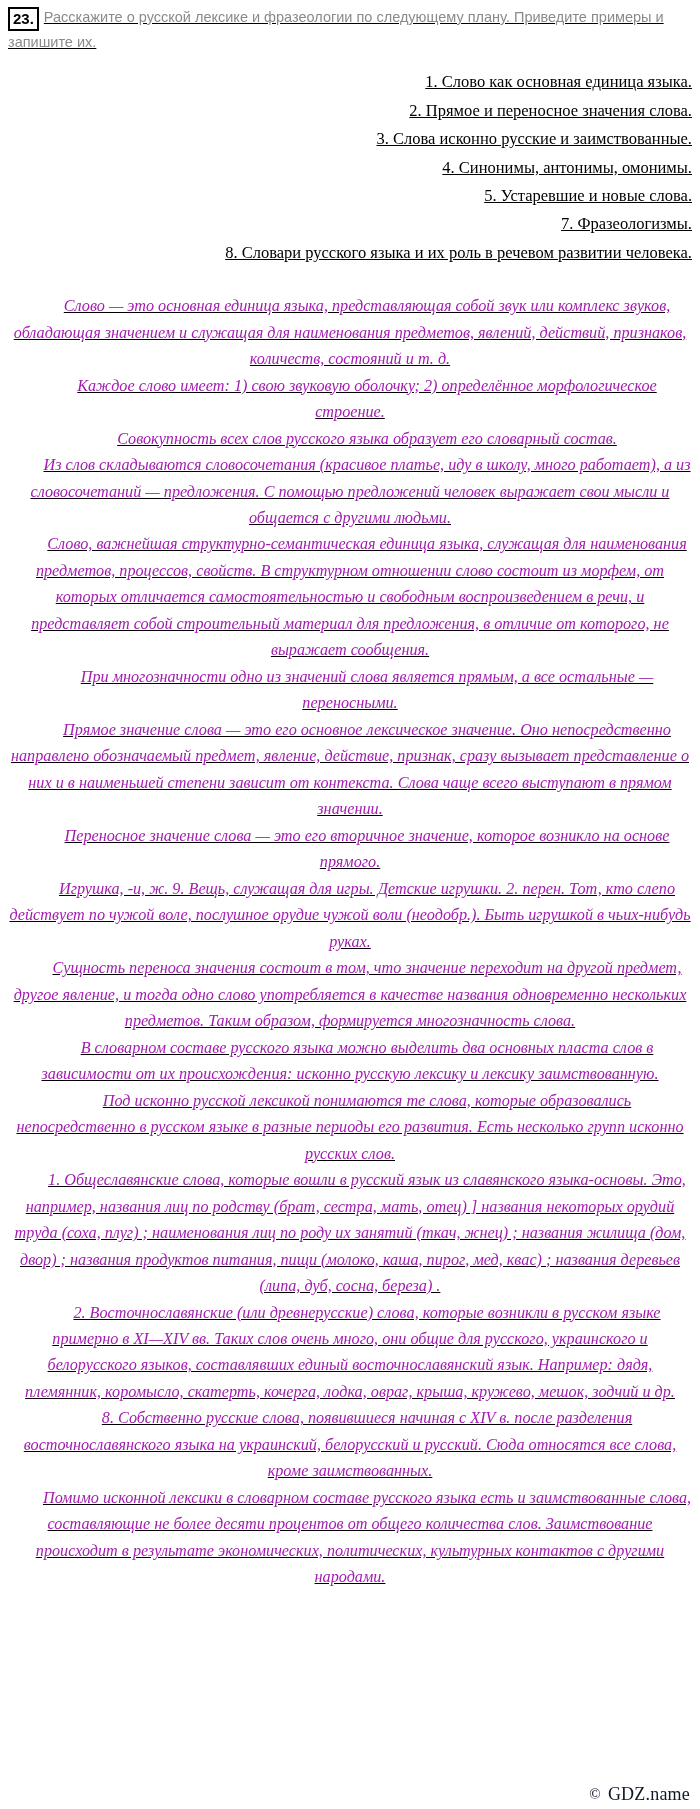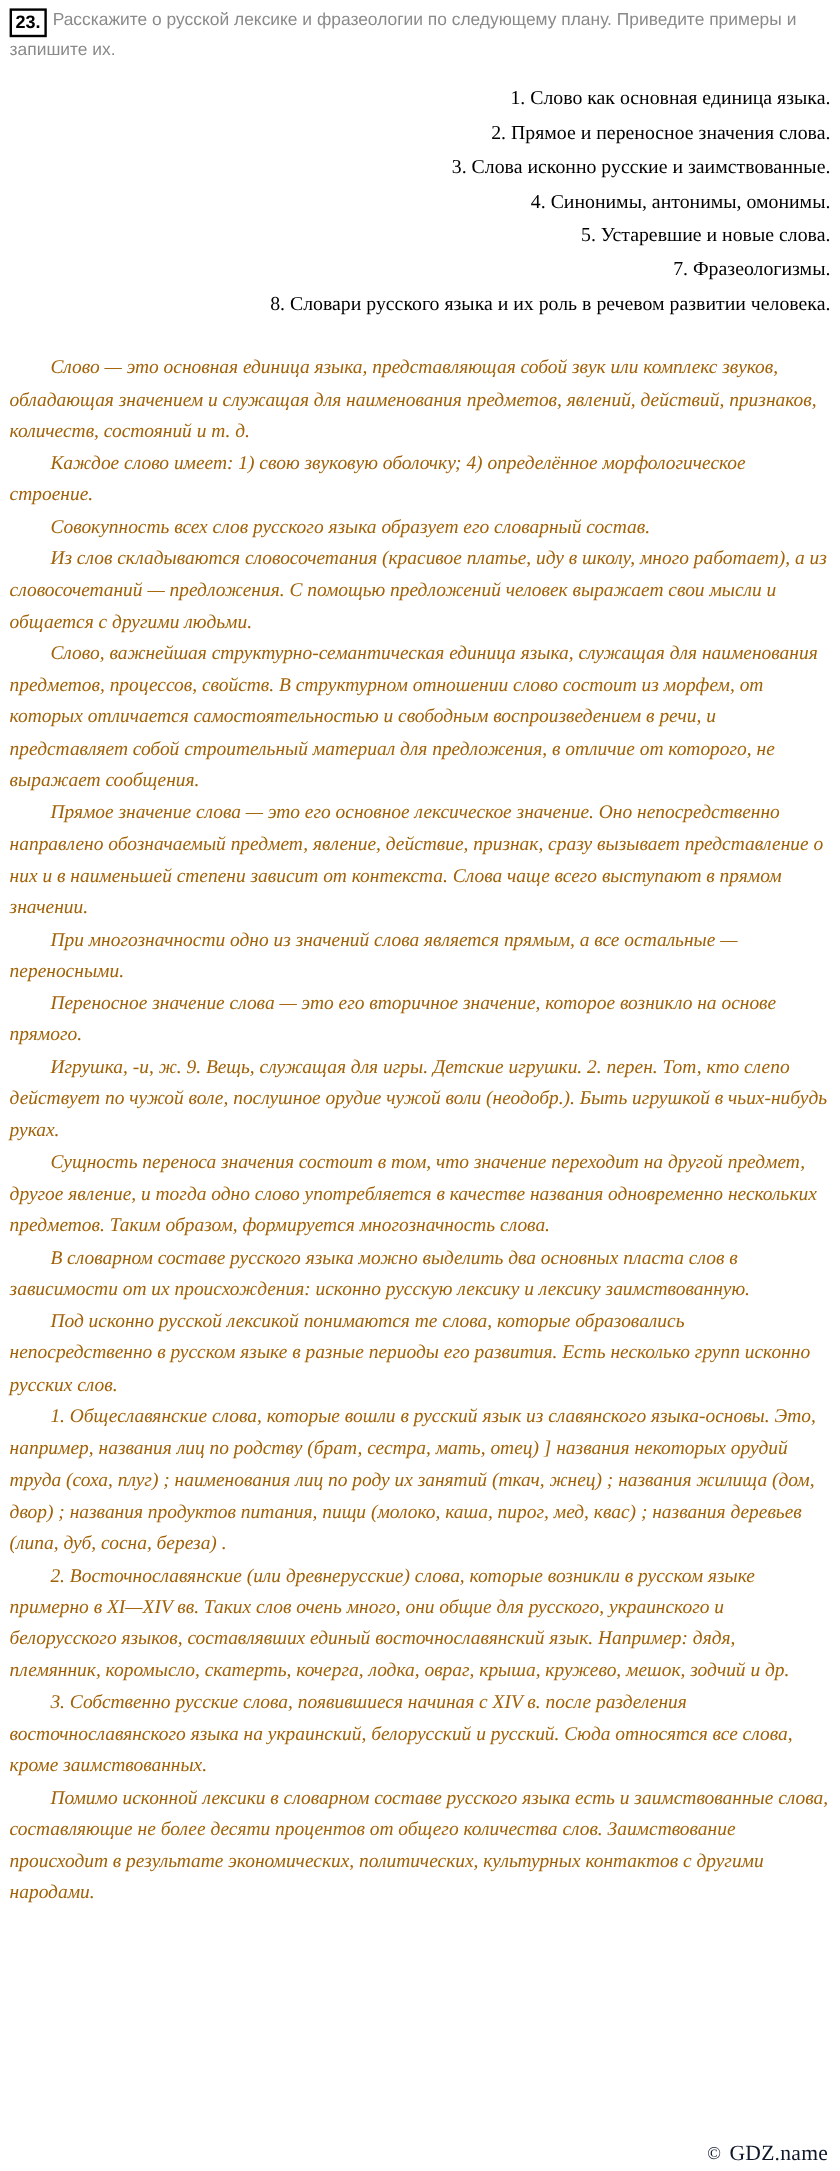--- a/index.html
+++ b/index.html
@@ -12,20 +12,21 @@
     color: #000000;
   }
   .page {
     position: relative;
     width: 700px;
     min-height: 1809px;
     background: #ffffff;
     box-sizing: border-box;
     padding: 6px 8px 4px 8px;
     overflow: hidden;
+    text-decoration: underline;
   }
 
   
   .task-header {
     font-family: "Liberation Sans", "DejaVu Sans", sans-serif;
     font-size: 14.5px;
     line-height: 1.62;
     color: #8a8a8a;
     margin: 0 0 4px 0;
     text-align: left;
@@ -61,24 +62,24 @@
 
   
   .answer {
     margin-top: 26px;
   }
   .answer p {
     font-family: "Liberation Serif", "DejaVu Serif", serif;
     font-style: italic;
     font-size: 16.2px;
     line-height: 1.635;
-    color: #a16207;
+    color: #a21caf;
     margin: 0;
     text-indent: 34px;
-    text-align: left;
+    text-align: center;
   }
 
   
   .watermark {
     position: absolute;
     right: 10px;
     bottom: 4px;
     font-family: "Liberation Serif", "DejaVu Serif", serif;
     font-size: 18px;
     color: #0f172a;
@@ -105,34 +106,34 @@
     <li>2. Прямое и переносное значения слова.</li>
     <li>3. Слова исконно русские и заимствованные.</li>
     <li>4. Синонимы, антонимы, омонимы.</li>
     <li>5. Устаревшие и новые слова.</li>
     <li>7. Фразеологизмы.</li>
     <li>8. Словари русского языка и их роль в речевом развитии человека.</li>
   </ul>
 
   <div class="answer">
     <p>Слово — это основная единица языка, представляющая собой звук или комплекс звуков, обладающая значением и служащая для наименования предметов, явлений, действий, признаков, количеств, состояний и т. д.</p>
-    <p>Каждое слово имеет: 1) свою звуковую оболочку; 4) определённое морфологическое строение.</p>
+    <p>Каждое слово имеет: 1) свою звуковую оболочку; 2) определённое морфологическое строение.</p>
     <p>Совокупность всех слов русского языка образует его словарный состав.</p>
     <p>Из слов складываются словосочетания (красивое платье, иду в школу, много работает), а из словосочетаний — предложения. С помощью предложений человек выражает свои мысли и общается с другими людьми.</p>
     <p>Слово, важнейшая структурно-семантическая единица языка, служащая для наименования предметов, процессов, свойств. В структурном отношении слово состоит из морфем, от которых отличается самостоятельностью и свободным воспроизведением в речи, и представляет собой строительный материал для предложения, в отличие от которого, не выражает сообщения.</p>
+    <p>При многозначности одно из значений слова является прямым, а все остальные — переносными.</p>
     <p>Прямое значение слова — это его основное лексическое значение. Оно непосредственно направлено обозначаемый предмет, явление, действие, признак, сразу вызывает представление о них и в наименьшей степени зависит от контекста. Слова чаще всего выступают в прямом значении.</p>
-    <p>При многозначности одно из значений слова является прямым, а все остальные — переносными.</p>
     <p>Переносное значение слова — это его вторичное значение, которое возникло на основе прямого.</p>
     <p>Игрушка, -и, ж. 9. Вещь, служащая для игры. Детские игрушки. 2. перен. Тот, кто слепо действует по чужой воле, послушное орудие чужой воли (неодобр.). Быть игрушкой в чьих-нибудь руках.</p>
     <p>Сущность переноса значения состоит в том, что значение переходит на другой предмет, другое явление, и тогда одно слово употребляется в качестве названия одновременно нескольких предметов. Таким образом, формируется многозначность слова.</p>
     <p>В словарном составе русского языка можно выделить два основных пласта слов в зависимости от их происхождения: исконно русскую лексику и лексику заимствованную.</p>
     <p>Под исконно русской лексикой понимаются те слова, которые образовались непосредственно в русском языке в разные периоды его развития. Есть несколько групп исконно русских слов.</p>
     <p>1. Общеславянские слова, которые вошли в русский язык из славянского языка-основы. Это, например, названия лиц по родству (брат, сестра, мать, отец) ] названия некоторых орудий труда (соха, плуг) ; наименования лиц по роду их занятий (ткач, жнец) ; названия жилища (дом, двор) ; названия продуктов питания, пищи (молоко, каша, пирог, мед, квас) ; названия деревьев (липа, дуб, сосна, береза) .</p>
     <p>2. Восточнославянские (или древнерусские) слова, которые возникли в русском языке примерно в XI—XIV вв. Таких слов очень много, они общие для русского, украинского и белорусского языков, составлявших единый восточнославянский язык. Например: дядя, племянник, коромысло, скатерть, кочерга, лодка, овраг, крыша, кружево, мешок, зодчий и др.</p>
-    <p>3. Собственно русские слова, появившиеся начиная с XIV в. после разделения восточнославянского языка на украинский, белорусский и русский. Сюда относятся все слова, кроме заимствованных.</p>
+    <p>8. Собственно русские слова, появившиеся начиная с XIV в. после разделения восточнославянского языка на украинский, белорусский и русский. Сюда относятся все слова, кроме заимствованных.</p>
     <p>Помимо исконной лексики в словарном составе русского языка есть и заимствованные слова, составляющие не более десяти процентов от общего количества слов. Заимствование происходит в результате экономических, политических, культурных контактов с другими народами.</p>
   </div>
 
   <div class="watermark">
     <span class="copy">©</span><span>GDZ.name</span>
   </div>
 
 </div>
 
 </body></html>

